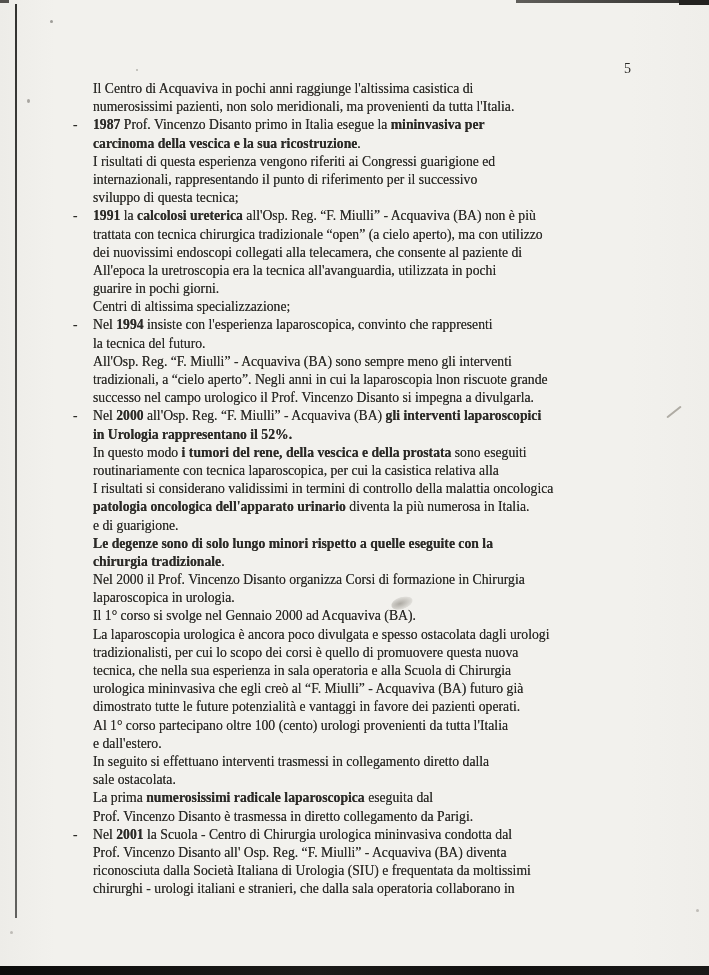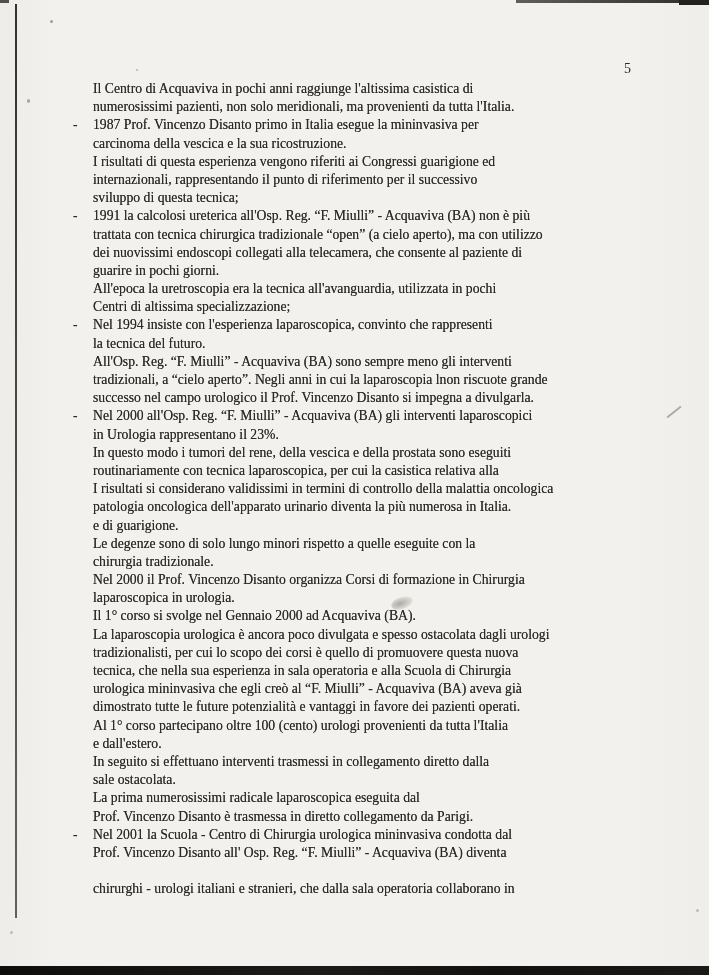--- a/index.html
+++ b/index.html
@@ -28,21 +28,21 @@
     font-size: 13.7px;
   }
   .line {
     display: flex;
     height: 18.19px;
     line-height: 18.19px;
     white-space: pre;
     text-shadow: 0 0 0.45px rgba(45,43,38,0.75);
   }
   .line .bullet { flex: 0 0 20px; }
-  .line b { font-weight: normal; }
+  .line b { font-weight: bold; }
   
   .scan-line-left {
     position: absolute; left: 15px; top: 4px;
     width: 1.6px; height: 914px;
     background: linear-gradient(180deg, rgba(30,30,28,0.9), rgba(40,40,38,0.8) 60%, rgba(50,50,48,0.75));
   }
   .scan-strip-top {
     position: absolute; left: 516px; top: 0;
     width: 193px; height: 2.5px;
     background: linear-gradient(90deg, rgba(60,58,54,0.8), rgba(35,34,32,0.95));
@@ -90,54 +90,54 @@
       <div class="line"><span class="bullet"></span><span class="line-text"><span>Il Centro di Acquaviva in pochi anni raggiunge l'altissima casistica di</span></span></div>
       <div class="line"><span class="bullet"></span><span class="line-text"><span>numerosissimi pazienti, non solo meridionali, ma provenienti da tutta l'Italia.</span></span></div>
       <div class="line"><span class="bullet">-</span><span class="line-text"><b>1987</b><span> Prof. Vincenzo Disanto primo in Italia esegue la </span><b>mininvasiva per</b></span></div>
       <div class="line"><span class="bullet"></span><span class="line-text"><b>carcinoma della vescica e la sua ricostruzione</b><span>.</span></span></div>
       <div class="line"><span class="bullet"></span><span class="line-text"><span>I risultati di questa esperienza vengono riferiti ai Congressi guarigione ed</span></span></div>
       <div class="line"><span class="bullet"></span><span class="line-text"><span>internazionali, rappresentando il punto di riferimento per il successivo</span></span></div>
       <div class="line"><span class="bullet"></span><span class="line-text"><span>sviluppo di questa tecnica;</span></span></div>
       <div class="line"><span class="bullet">-</span><span class="line-text"><b>1991</b><span> la </span><b>calcolosi ureterica</b><span> all'Osp. Reg. “F. Miulli” - Acquaviva (BA) non è più</span></span></div>
       <div class="line"><span class="bullet"></span><span class="line-text"><span>trattata con tecnica chirurgica tradizionale “open” (a cielo aperto), ma con utilizzo</span></span></div>
       <div class="line"><span class="bullet"></span><span class="line-text"><span>dei nuovissimi endoscopi collegati alla telecamera, che consente al paziente di</span></span></div>
+      <div class="line"><span class="bullet"></span><span class="line-text"><span>All'epoca la uretroscopia era la tecnica all'avanguardia, utilizzata in pochi</span></span></div>
       <div class="line"><span class="bullet"></span><span class="line-text"><span>guarire in pochi giorni.</span></span></div>
-      <div class="line"><span class="bullet"></span><span class="line-text"><span>All'epoca la uretroscopia era la tecnica all'avanguardia, utilizzata in pochi</span></span></div>
       <div class="line"><span class="bullet"></span><span class="line-text"><span>Centri di altissima specializzazione;</span></span></div>
       <div class="line"><span class="bullet">-</span><span class="line-text"><span>Nel </span><b>1994</b><span> insiste con l'esperienza laparoscopica, convinto che rappresenti</span></span></div>
       <div class="line"><span class="bullet"></span><span class="line-text"><span>la tecnica del futuro.</span></span></div>
       <div class="line"><span class="bullet"></span><span class="line-text"><span>All'Osp. Reg. “F. Miulli” - Acquaviva (BA) sono sempre meno gli interventi</span></span></div>
       <div class="line"><span class="bullet"></span><span class="line-text"><span>tradizionali, a “cielo aperto”. Negli anni in cui la laparoscopia lnon riscuote grande</span></span></div>
       <div class="line"><span class="bullet"></span><span class="line-text"><span>successo nel campo urologico il Prof. Vincenzo Disanto si impegna a divulgarla.</span></span></div>
       <div class="line"><span class="bullet">-</span><span class="line-text"><span>Nel </span><b>2000</b><span> all'Osp. Reg. “F. Miulli” - Acquaviva (BA) </span><b>gli interventi laparoscopici</b></span></div>
-      <div class="line"><span class="bullet"></span><span class="line-text"><b>in Urologia rappresentano il 23%.</b></span></div>
+      <div class="line"><span class="bullet"></span><span class="line-text"><b>in Urologia rappresentano il 52%.</b></span></div>
       <div class="line"><span class="bullet"></span><span class="line-text"><span>In questo modo </span><b>i tumori del rene, della vescica e della prostata</b><span> sono eseguiti</span></span></div>
       <div class="line"><span class="bullet"></span><span class="line-text"><span>routinariamente con tecnica laparoscopica, per cui la casistica relativa alla</span></span></div>
       <div class="line"><span class="bullet"></span><span class="line-text"><span>I risultati si considerano validissimi in termini di controllo della malattia oncologica</span></span></div>
       <div class="line"><span class="bullet"></span><span class="line-text"><b>patologia oncologica dell'apparato urinario</b><span> diventa la più numerosa in Italia.</span></span></div>
       <div class="line"><span class="bullet"></span><span class="line-text"><span>e di guarigione.</span></span></div>
       <div class="line"><span class="bullet"></span><span class="line-text"><b>Le degenze sono di solo lungo minori rispetto a quelle eseguite con la</b></span></div>
       <div class="line"><span class="bullet"></span><span class="line-text"><b>chirurgia tradizionale</b><span>.</span></span></div>
       <div class="line"><span class="bullet"></span><span class="line-text"><span>Nel 2000 il Prof. Vincenzo Disanto organizza Corsi di formazione in Chirurgia</span></span></div>
       <div class="line"><span class="bullet"></span><span class="line-text"><span>laparoscopica in urologia.</span></span></div>
       <div class="line"><span class="bullet"></span><span class="line-text"><span>Il 1° corso si svolge nel Gennaio 2000 ad Acquaviva (BA).</span></span></div>
       <div class="line"><span class="bullet"></span><span class="line-text"><span>La laparoscopia urologica è ancora poco divulgata e spesso ostacolata dagli urologi</span></span></div>
       <div class="line"><span class="bullet"></span><span class="line-text"><span>tradizionalisti, per cui lo scopo dei corsi è quello di promuovere questa nuova</span></span></div>
       <div class="line"><span class="bullet"></span><span class="line-text"><span>tecnica, che nella sua esperienza in sala operatoria e alla Scuola di Chirurgia</span></span></div>
-      <div class="line"><span class="bullet"></span><span class="line-text"><span>urologica mininvasiva che egli creò al “F. Miulli” - Acquaviva (BA) aveva già</span></span></div>
+      <div class="line"><span class="bullet"></span><span class="line-text"><span>urologica mininvasiva che egli creò al “F. Miulli” - Acquaviva (BA) futuro già</span></span></div>
       <div class="line"><span class="bullet"></span><span class="line-text"><span>dimostrato tutte le future potenzialità e vantaggi in favore dei pazienti operati.</span></span></div>
       <div class="line"><span class="bullet"></span><span class="line-text"><span>Al 1° corso partecipano oltre 100 (cento) urologi provenienti da tutta l'Italia</span></span></div>
       <div class="line"><span class="bullet"></span><span class="line-text"><span>e dall'estero.</span></span></div>
       <div class="line"><span class="bullet"></span><span class="line-text"><span>In seguito si effettuano interventi trasmessi in collegamento diretto dalla</span></span></div>
       <div class="line"><span class="bullet"></span><span class="line-text"><span>sale ostacolata.</span></span></div>
       <div class="line"><span class="bullet"></span><span class="line-text"><span>La prima </span><b>numerosissimi radicale laparoscopica</b><span> eseguita dal</span></span></div>
       <div class="line"><span class="bullet"></span><span class="line-text"><span>Prof. Vincenzo Disanto è trasmessa in diretto collegamento da Parigi.</span></span></div>
       <div class="line"><span class="bullet">-</span><span class="line-text"><span>Nel </span><b>2001</b><span> la Scuola - Centro di Chirurgia urologica mininvasiva condotta dal</span></span></div>
       <div class="line"><span class="bullet"></span><span class="line-text"><span>Prof. Vincenzo Disanto all' Osp. Reg. “F. Miulli” - Acquaviva (BA) diventa</span></span></div>
-      <div class="line"><span class="bullet"></span></div>
+      <div class="line"><span class="bullet"></span><span class="line-text"><span>riconosciuta dalla Società Italiana di Urologia (SIU) e frequentata da moltissimi</span></span></div>
       <div class="line"><span class="bullet"></span><span class="line-text"><span>chirurghi - urologi italiani e stranieri, che dalla sala operatoria collaborano in</span></span></div>
     </div>
 
   <div class="scan-line-left"></div>
   <div class="scan-strip-top"></div>
   <div class="scan-corner-tr"></div>
   <div class="scan-corner-tl"></div>
   <div class="scan-band-bottom"></div>
   <div class="speck speck-1"></div>
   <div class="speck speck-2"></div>

